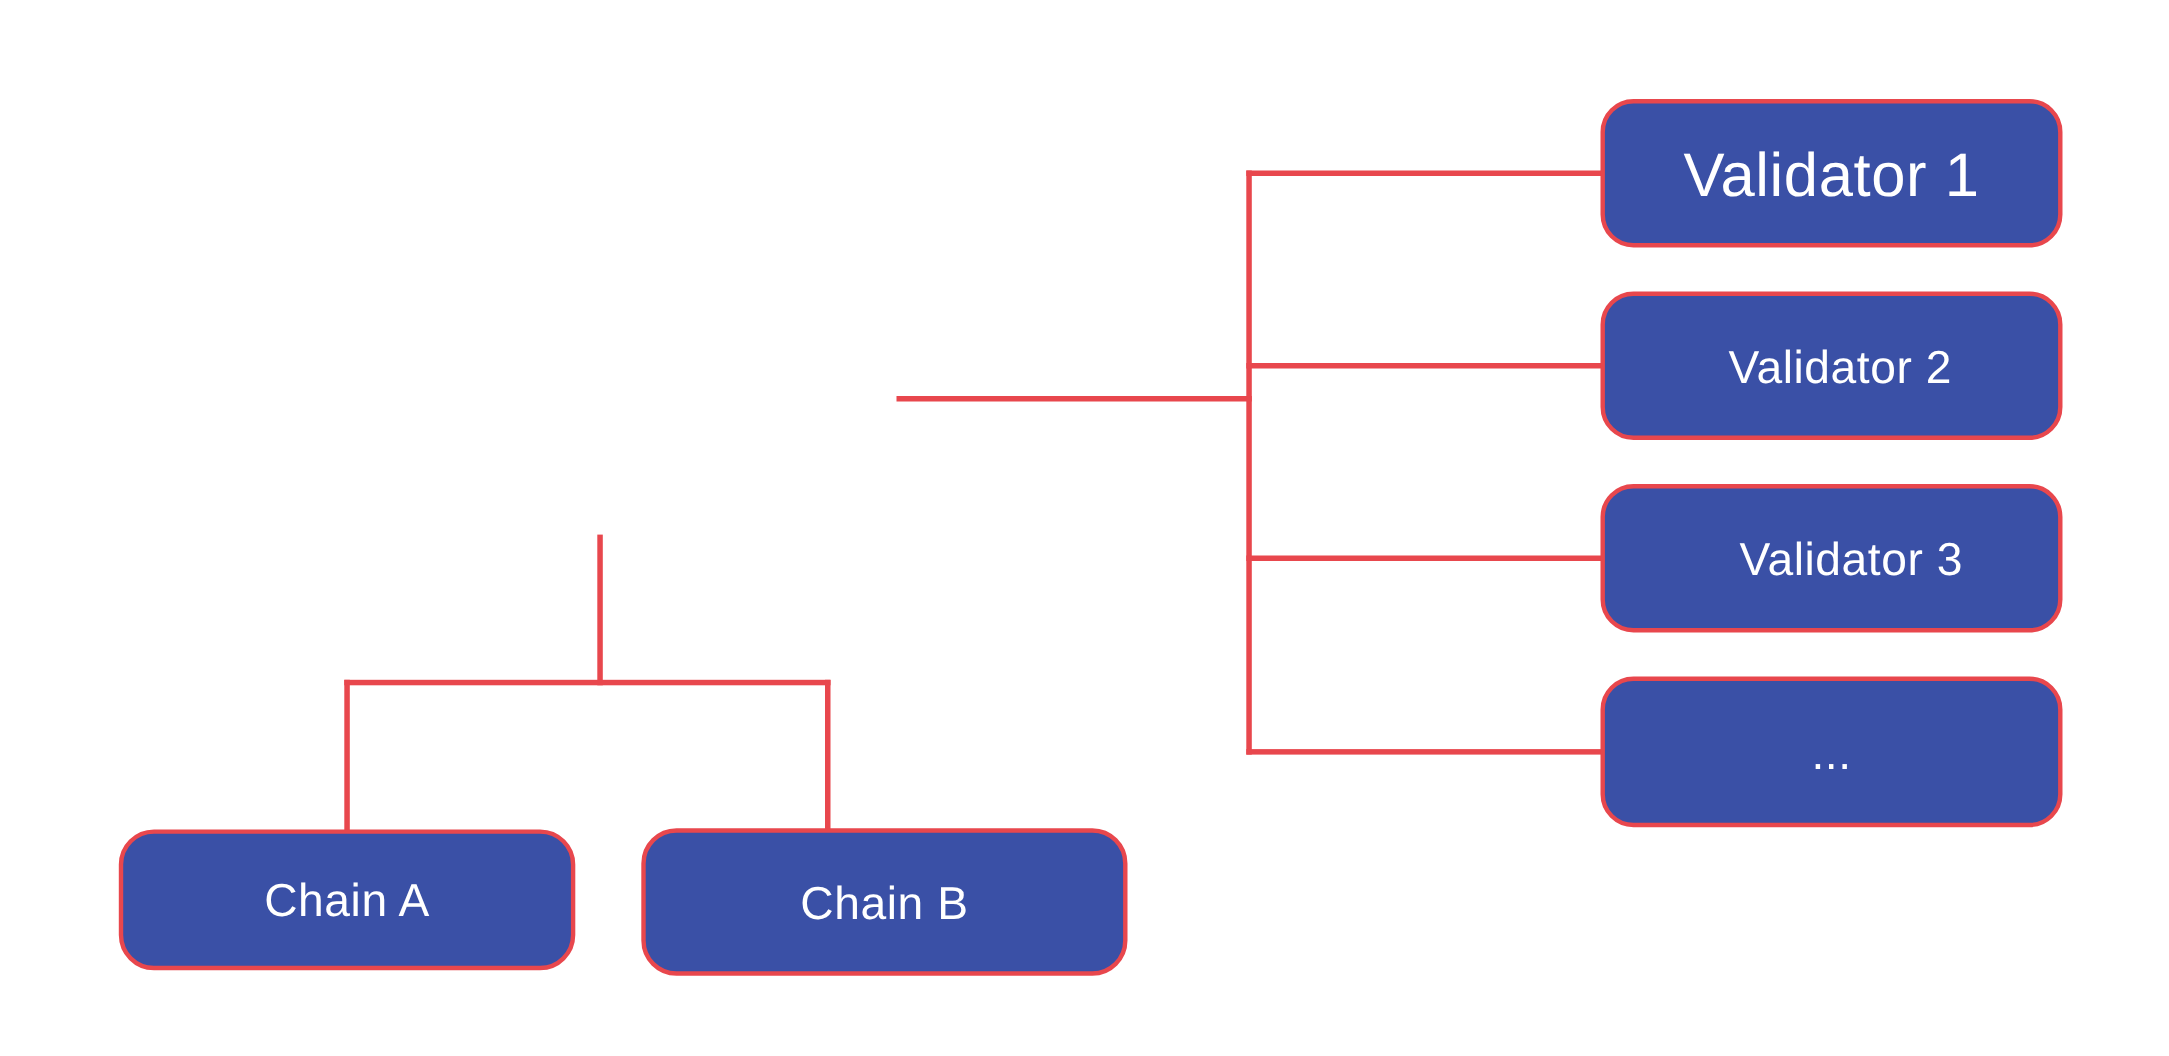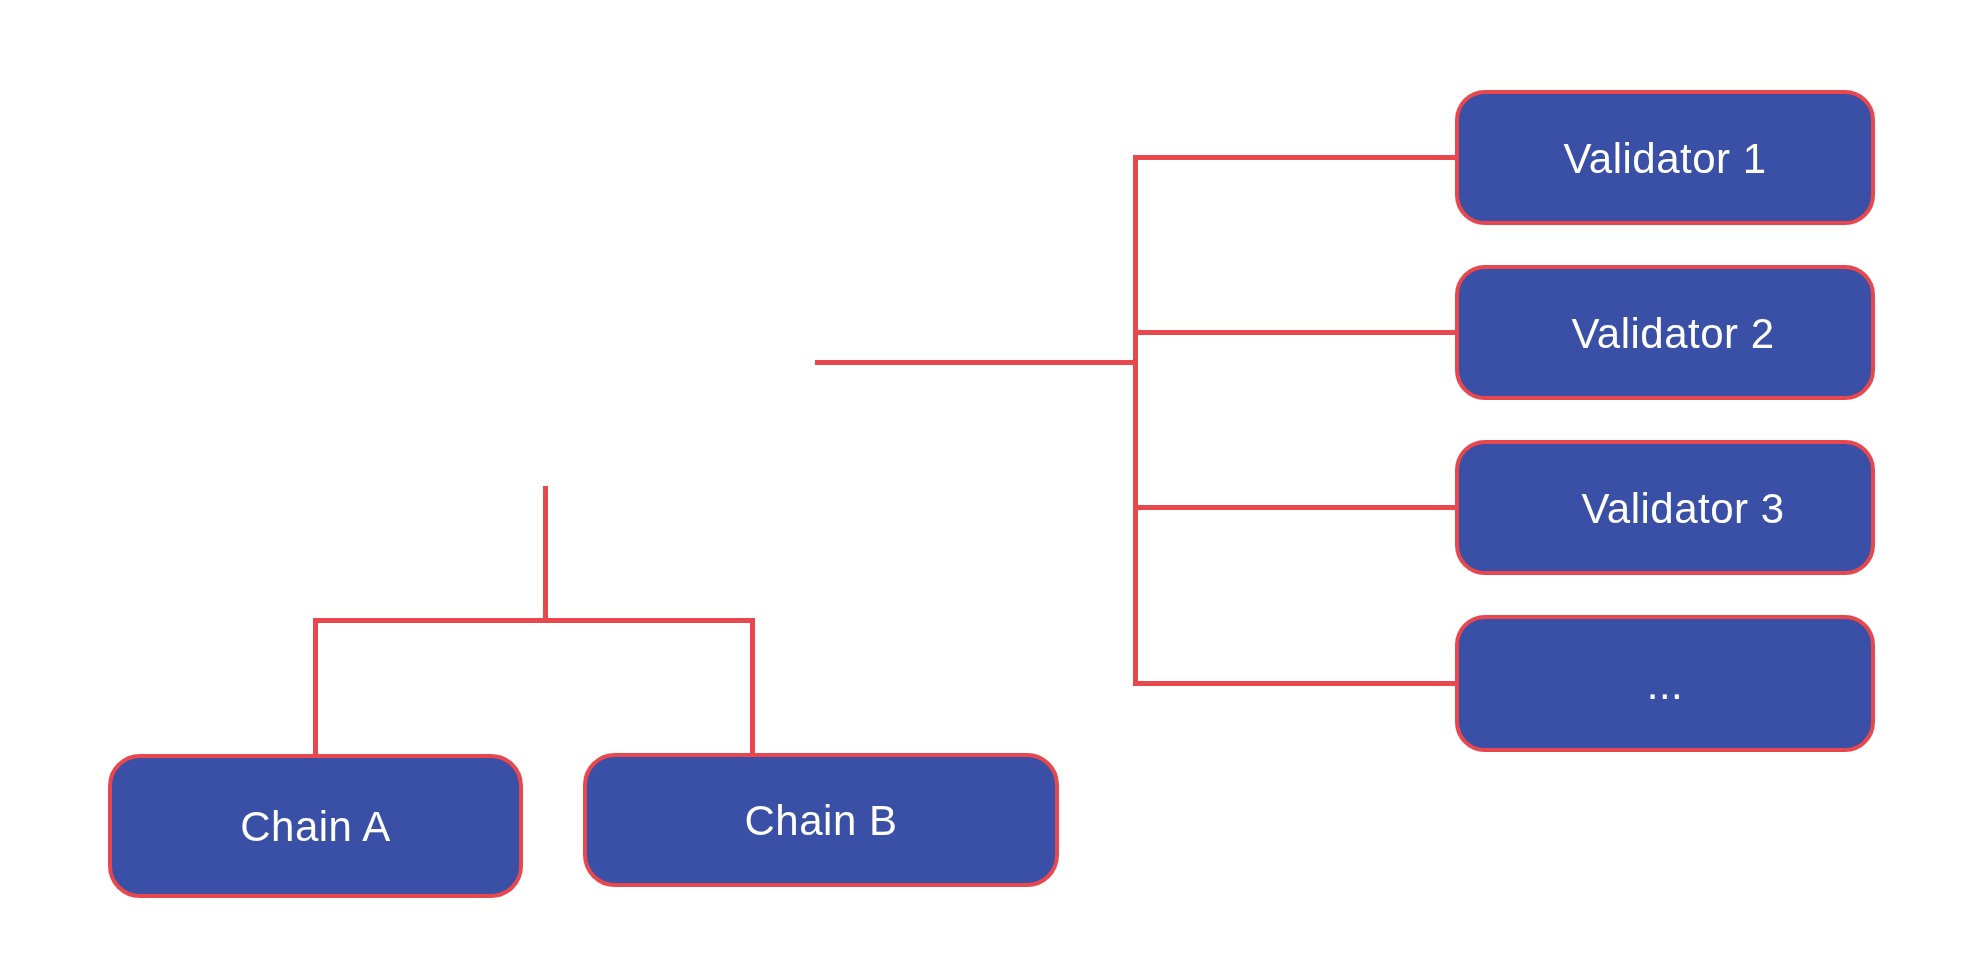--- a/index.html
+++ b/index.html
@@ -44,37 +44,37 @@
   <div class="edge" style="left: 1132.5px; top: 154.5px; width: 325px; height: 5px; background: rgb(232, 71, 77);"></div>
   <div class="edge" style="left: 1132.5px; top: 329.5px; width: 325px; height: 5px; background: rgb(232, 71, 77);"></div>
   <div class="edge" style="left: 1132.5px; top: 504.5px; width: 325px; height: 5px; background: rgb(232, 71, 77);"></div>
   <div class="edge" style="left: 1132.5px; top: 680.5px; width: 325px; height: 5px; background: rgb(232, 71, 77);"></div>
   <div class="edge" style="left: 542.5px; top: 485.5px; width: 5px; height: 137px; background: rgb(232, 71, 77);"></div>
   <div class="edge" style="left: 312.5px; top: 617.5px; width: 442px; height: 5px; background: rgb(232, 71, 77);"></div>
   <div class="edge" style="left: 312.5px; top: 617.5px; width: 5px; height: 139px; background: rgb(232, 71, 77);"></div>
   <div class="edge" style="left: 749.5px; top: 617.5px; width: 5px; height: 138px; background: rgb(232, 71, 77);"></div>
 
 
-  <div class="node" style="left: 1455px; top: 90px; width: 420px; height: 135px; border-radius: 30px; font-size: 42px; background: rgb(58, 80, 166); border-color: rgb(232, 71, 77); color: rgb(255, 255, 255);">
+  <div class="node" style="left: 1455px; top: 90px; width: 420px; height: 135px; border-radius: 30px; font-size: 56px; background: rgb(58, 80, 166); border-color: rgb(232, 71, 77); color: rgb(255, 255, 255);">
     <span class="node-label">Validator 1</span>
   </div>
 
   <div class="node" style="left: 1455px; top: 265px; width: 420px; height: 135px; border-radius: 30px; font-size: 42px; background: rgb(58, 80, 166); border-color: rgb(232, 71, 77); color: rgb(255, 255, 255); padding-left: 16px;">
     <span class="node-label">Validator 2</span>
   </div>
 
   <div class="node" style="left: 1455px; top: 440px; width: 420px; height: 135px; border-radius: 30px; font-size: 42px; background: rgb(58, 80, 166); border-color: rgb(232, 71, 77); color: rgb(255, 255, 255); padding-left: 36px;">
     <span class="node-label">Validator 3</span>
   </div>
 
   <div class="node" style="left: 1455px; top: 615px; width: 420px; height: 137px; border-radius: 30px; font-size: 42px; background: rgb(58, 80, 166); border-color: rgb(232, 71, 77); color: rgb(255, 255, 255);">
     <span class="node-label">...</span>
   </div>
 
-  <div class="node" style="left: 108px; top: 754px; width: 415px; height: 144px; border-radius: 32px; font-size: 42px; background: rgb(58, 80, 166); border-color: rgb(232, 71, 77); color: rgb(255, 255, 255);">
+  <div class="node" style="left: 108px; top: 754px; width: 415px; height: 128px; border-radius: 32px; font-size: 42px; background: rgb(58, 80, 166); border-color: rgb(232, 71, 77); color: rgb(255, 255, 255);">
     <span class="node-label">Chain A</span>
   </div>
 
-  <div class="node" style="left: 583px; top: 753px; width: 476px; height: 134px; border-radius: 32px; font-size: 42px; background: rgb(58, 80, 166); border-color: rgb(232, 71, 77); color: rgb(255, 255, 255);">
+  <div class="node" style="left: 583px; top: 753px; width: 442px; height: 134px; border-radius: 32px; font-size: 42px; background: rgb(58, 80, 166); border-color: rgb(232, 71, 77); color: rgb(255, 255, 255);">
     <span class="node-label">Chain B</span>
   </div>
 
 </div>
 
 </body></html>

